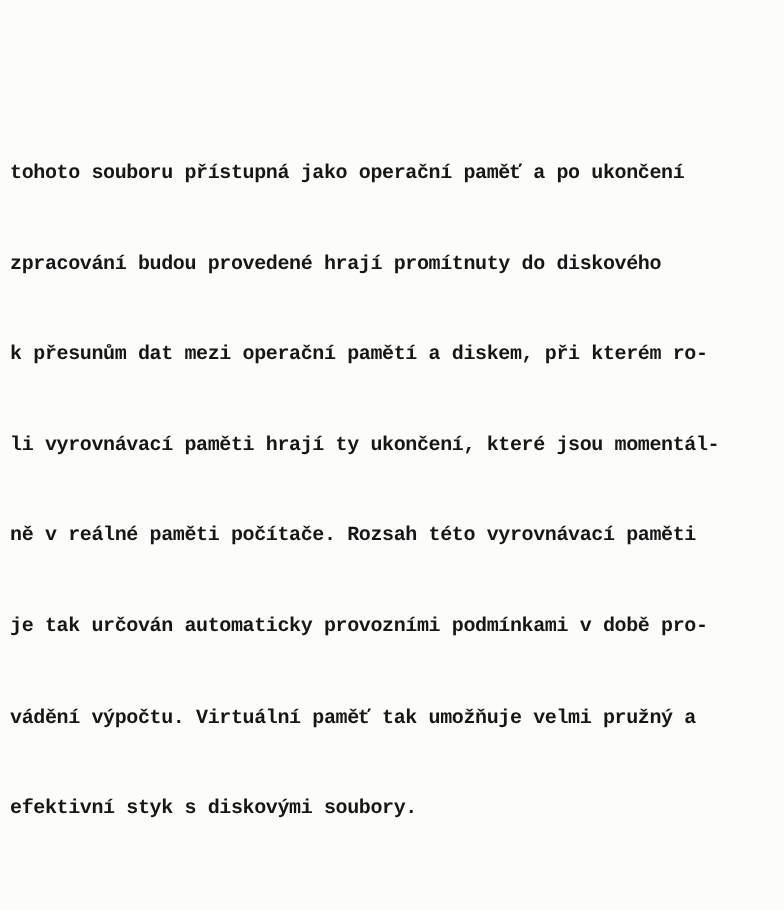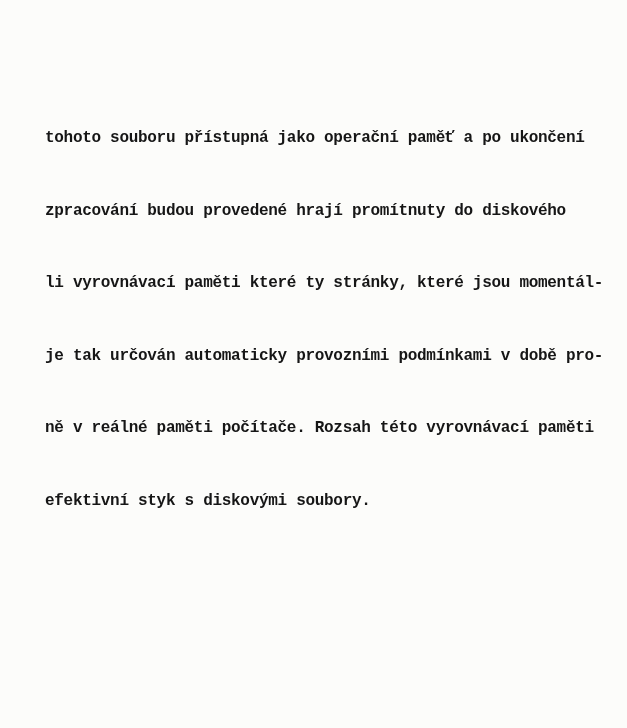--- a/index.html
+++ b/index.html
@@ -20,37 +20,38 @@
     line-height: 24.2px;
     box-sizing: border-box;
     padding: 5px 6px 0 8px;
     overflow: hidden;
     letter-spacing: -0.3px;
     white-space: pre;
   }
   .line {
     height: 24.2px;
     white-space: pre;
-    margin-left: 37px;
   }
   .para {
     margin: 0;
   }
 </style>
 </head>
 <body>
 
 <div class="page">
 
   <div class="para">
     <div class="line">tohoto souboru přístupná jako operační paměť a po ukončení</div>
     <div class="line">zpracování budou provedené hrají promítnuty do diskového</div>
-    <div class="line">li vyrovnávací paměti které ty stránky, které jsou momentál-</div>
+    <div class="line">k přesunům dat mezi operační pamětí a diskem, při kterém ro-</div>
+    <div class="line">li vyrovnávací paměti hrají ty ukončení, které jsou momentál-</div>
+    <div class="line">ně v reálné paměti počítače. Rozsah této vyrovnávací paměti</div>
     <div class="line">je tak určován automaticky provozními podmínkami v době pro-</div>
-    <div class="line">ně v reálné paměti počítače. Rozsah této vyrovnávací paměti</div>
+    <div class="line">vádění výpočtu. Virtuální paměť tak umožňuje velmi pružný a</div>
     <div class="line">efektivní styk s diskovými soubory.</div>
   </div>
 
   
 
   
 
   
 
   

